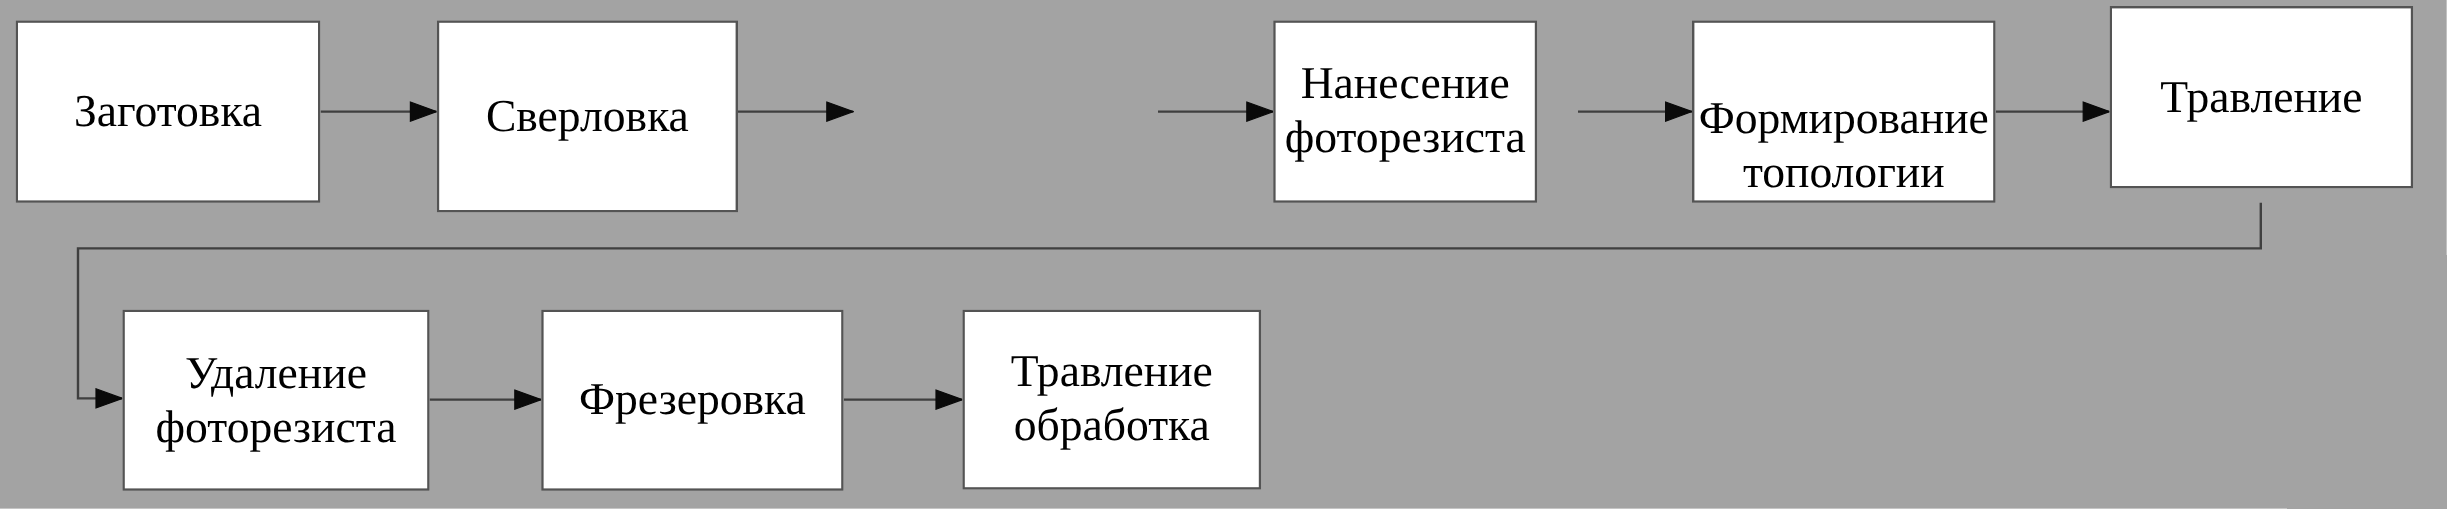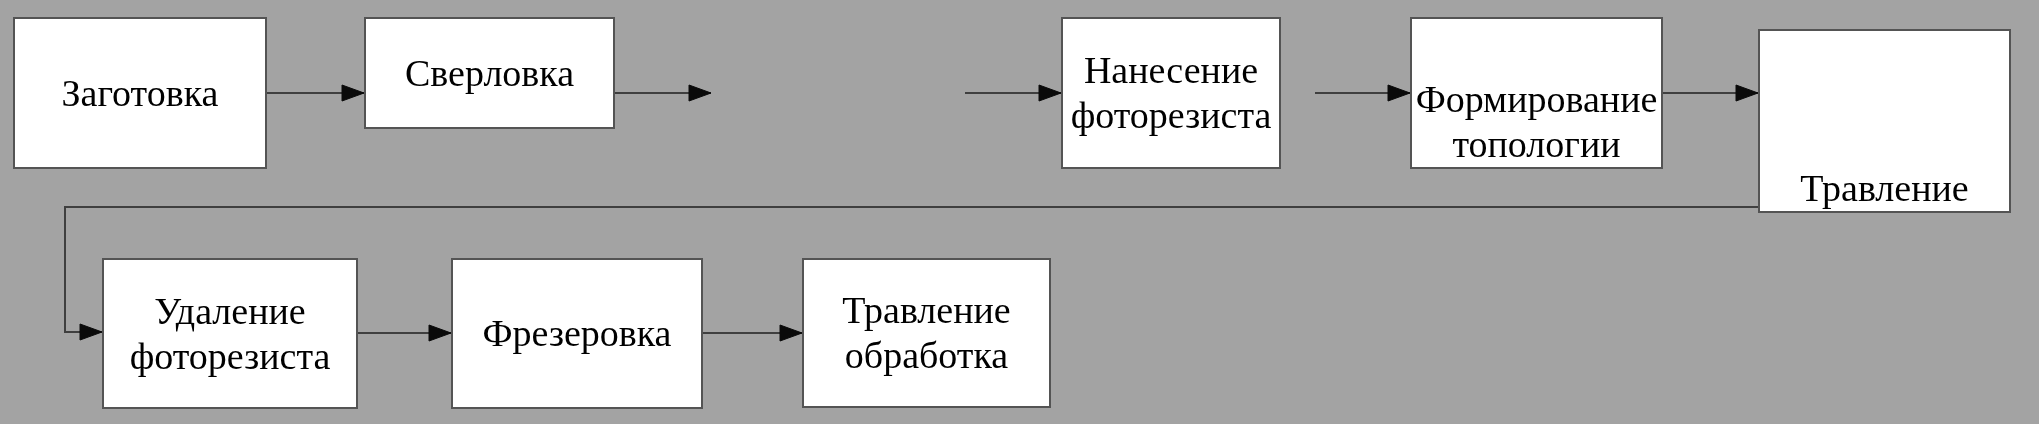--- a/index.html
+++ b/index.html
@@ -35,25 +35,25 @@
     padding: 0 2px;
   }
   .node-label {
     font-size: 38px;
     line-height: 1.18;
     color: #000000;
     letter-spacing: 0px;
   }
   
   .n0 { left: 13px;   top: 17px;  width: 254px; height: 152px; }
-  .n1 { left: 364px;  top: 17px;  width: 251px; height: 112px; }
+  .n1 { left: 364px;  top: 17px;  width: 251px; height: 160px; }
   .n2 { left: 711px;  top: 17px;  width: 254px; height: 152px; }
   .n3 { left: 1061px; top: 17px;  width: 220px; height: 152px; }
   .n4 { left: 1410px; top: 17px;  width: 253px; height: 152px; align-items: flex-end; }
-  .n5 { left: 1758px; top: 29px;  width: 253px; height: 184px; align-items: flex-end; }
+  .n5 { left: 1758px; top: 5px;  width: 253px; height: 152px; }
   
   .n6 { left: 102px;  top: 258px; width: 256px; height: 151px; }
   .n7 { left: 451px;  top: 258px; width: 252px; height: 151px; }
   .n8 { left: 802px;  top: 258px; width: 249px; height: 150px; }
 </style>
 </head>
 <body>
 
 <div class="canvas">
 

